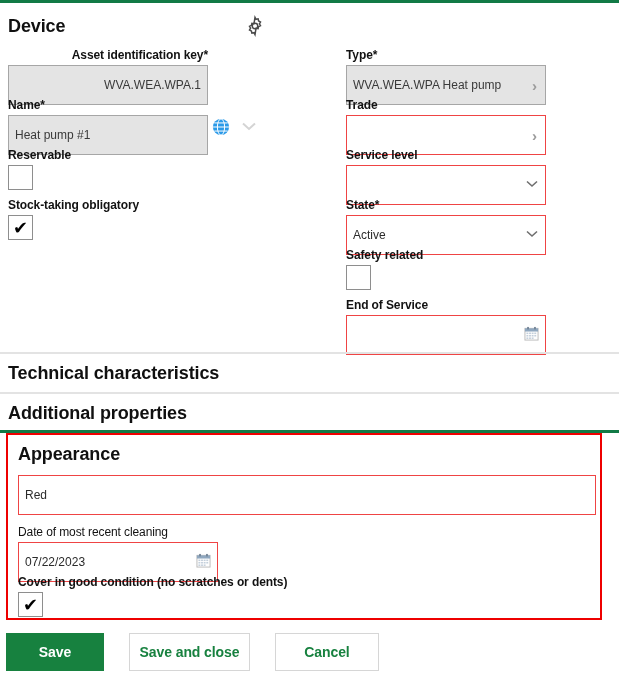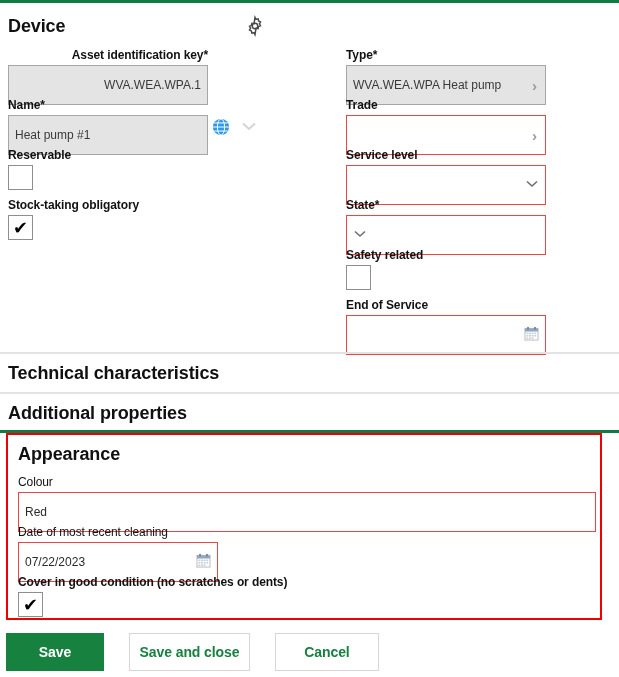--- a/index.html
+++ b/index.html
@@ -279,20 +279,21 @@
       <svg width="14" height="10" viewBox="0 0 14 10" fill="none" stroke="#6f6f6f" stroke-width="1.6">
         <path d="M2 2.5l5 4.5 5-4.5"></path>
       </svg>
     </span>
   </div>
 </div>
 
 <div id="f-state" class="col-right">
   <div class="field-label"><span>State</span><span class="req">*</span></div>
   <div class="input">
+    <span class="val">Active</span>
     <span class="chev-down">
       <svg width="14" height="10" viewBox="0 0 14 10" fill="none" stroke="#6f6f6f" stroke-width="1.6">
         <path d="M2 2.5l5 4.5 5-4.5"></path>
       </svg>
     </span>
   </div>
 </div>
 
 <div id="f-safety" class="col-right">
   <div class="field-label">Safety related</div>
@@ -332,21 +333,20 @@
 
 <div id="div-addl" class="rule-grey"></div>
 <div id="addl-title" class="section-title">Additional properties</div>
 
 <div id="div-green2" class="rule-green"></div>
 
 <div id="appearance">
   <div id="app-title" class="section-title">Appearance</div>
 
   <div id="app-colour">
-    <div class="field-label light">Colour</div>
     <div class="input">
       <span class="val">Red</span>
     </div>
   </div>
 
   <div id="app-date">
     <div class="field-label light">Date of most recent cleaning</div>
     <div class="input">
       <span class="val">07/22/2023</span>
       <span>

